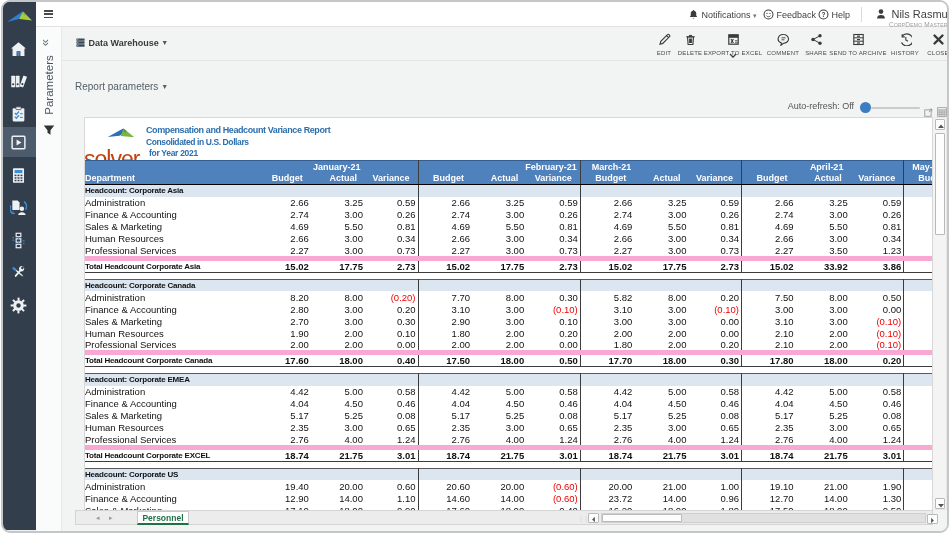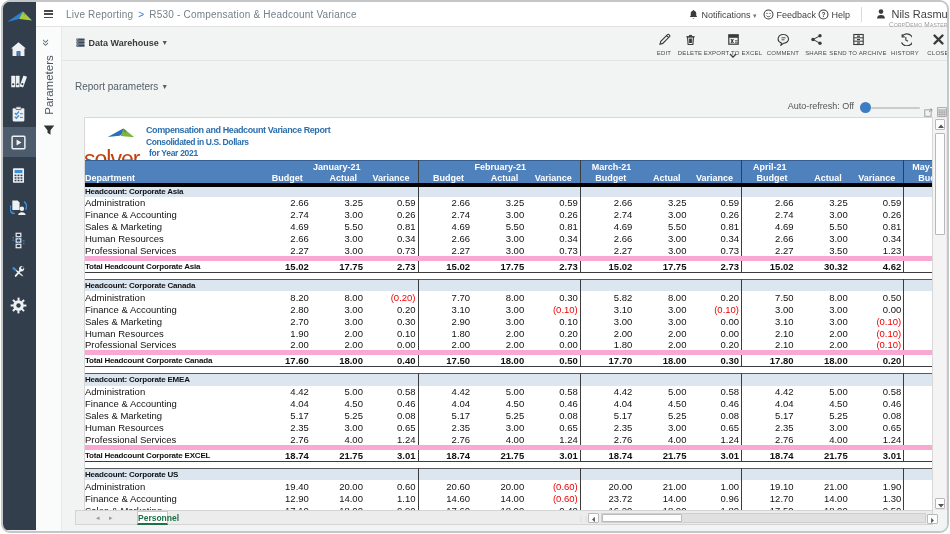--- a/index.html
+++ b/index.html
@@ -36,21 +36,21 @@
 #rlogo{position:absolute;left:-1px;top:28px;font-size:23px;color:#c2410c;letter-spacing:-1px}
 .rtitle{position:absolute;left:61px;color:#2c6fad;font-weight:bold}
 
 table{border-collapse:collapse;table-layout:fixed}
 #rt{position:absolute;left:-3px;top:42px;width:876px}
 #rt td{font-size:9.5px;height:12px;padding:0 3px 0 2px;overflow:hidden;white-space:nowrap;vertical-align:middle;color:#111}
 #rt td.n{text-align:right;padding-right:2px}
 #rt tr.hd2 td.n{padding-right:8px}
 #rt tr.hd td{background:#4f81bd;color:#fff;font-weight:bold;font-size:9px}
 #rt tr.hd1 td{border-top:1px solid #365f91}
-#rt tr.hd2 td{border-bottom:4px solid #000000}
+#rt tr.hd2 td{border-bottom:1px solid #000000}
 #rt td.gl{border-right:1px solid #3c3c3c}
 #rt tr.sect td{background:#dce6f1;font-weight:bold;border-top:1px solid #5a5a5a}
 #rt tr.sect td.first,#rt tr.tot td.first{font-size:8px;letter-spacing:-0.2px}
 #rt tr.tot td{font-weight:bold;border-top:5px solid #f9a8d4;border-bottom:1px solid #3c3c3c}
 #rt tr.gap td{height:7px;border:none}
 #rt td.red{color:#ee0000}
 #rt td.first{border-left:1px solid #3c3c3c}
 </style></head><body>
 <div id="app">
     <div id="win">
@@ -160,21 +160,20 @@
               <circle cx="8" cy="8" r="2.1" fill="#333e4c"></circle>
             </svg></div>
         </div>
       </div>
       <div id="nav">
 <div class="abs" style="left:8px;top:8px;width:9px;height:8px">
           <div style="height:1.5px;background:#4a4a4a"></div>
           <div style="margin-top:1.8px;height:1.5px;background:#4a4a4a"></div>
           <div style="margin-top:1.8px;height:1.5px;background:#4a4a4a"></div>
         </div>
-<div id="crumb">Live Reporting<b>&gt;</b>R530 - Compensation &amp; Headcount Variance</div>
 <div class="abs" style="left:652px;top:7px;font-size:9px;color:#3f3f3f;white-space:nowrap">
 <svg width="11" height="11" viewBox="0 0 16 16" style="vertical-align:-2px">
             <path d="M8 1.5 a1 1 0 0 1 1 1 c2 .5 3 2 3 4 v3 l1.4 2 H2.6 L4 9.5 v-3 c0-2 1-3.5 3-4 a1 1 0 0 1 1-1 Z M6.7 13 a1.4 1.4 0 0 0 2.6 0 Z" fill="#3c3c3c"></path>
           </svg>
  Notifications <span style="color:#777;font-size:7px">▾</span></div>
 <div class="abs" style="left:727px;top:7px;font-size:9px;color:#3f3f3f;white-space:nowrap">
 <svg width="11" height="11" viewBox="0 0 16 16" style="vertical-align:-2px">
             <circle cx="8" cy="8" r="6.5" fill="none" stroke="#3c3c3c" stroke-width="1.5"></circle>
             <circle cx="5.8" cy="6.3" r="1" fill="#3c3c3c"></circle>
             <circle cx="10.2" cy="6.3" r="1" fill="#3c3c3c"></circle>
@@ -291,23 +290,23 @@
               <col style="width:53px">
               <col style="width:54px">
               <col style="width:54px">
               <col style="width:54px">
               <col style="width:54px">
             </colgroup>
             <tbody>
               <tr class="hd hd1">
                 <td class="first"></td>
                 <td colspan="3" class="gl" style="text-align:center">January-21</td>
-                <td colspan="3" class="gl" style="text-align:center;padding-left:5px">February-21</td>
+                <td colspan="3" class="gl" style="text-align:right;padding-left:5px">February-21</td>
                 <td colspan="3" class="gl" style="text-align:left;padding-left:11px">March-21</td>
-                <td colspan="3" class="gl" style="text-align:left;padding-left:11px">April-21</td>
+                <td colspan="3" class="gl" style="text-align:center;padding-left:11px">April-21</td>
                 <td style="padding-left:8px">May-</td>
               </tr>
               <tr class="hd hd2">
                 <td class="first">Department</td>
                 <td class="n">Budget</td>
                 <td class="n">Actual</td>
                 <td class="n gl">Variance</td>
                 <td class="n">Budget</td>
                 <td class="n">Actual</td>
                 <td class="n gl">Variance</td>
@@ -420,22 +419,22 @@
                 <td class="n">15.02</td>
                 <td class="n">17.75</td>
                 <td class="n gl">2.73</td>
                 <td class="n">15.02</td>
                 <td class="n">17.75</td>
                 <td class="n gl">2.73</td>
                 <td class="n">15.02</td>
                 <td class="n">17.75</td>
                 <td class="n gl">2.73</td>
                 <td class="n">15.02</td>
-                <td class="n">30.32</td>
-                <td class="n gl">4.62</td>
+                <td class="n">33.92</td>
+                <td class="n gl">3.86</td>
                 <td></td>
               </tr>
               <tr class="gap">
                 <td></td>
                 <td></td>
                 <td></td>
                 <td></td>
                 <td></td>
                 <td></td>
                 <td></td>
@@ -795,21 +794,21 @@
 <div class="sbtn" style="left:1px;top:15px;width:10px;height:102px"></div>
 <div class="sbtn" style="left:1px;top:380px;width:10px;height:11px">
             <svg width="10" height="11" viewBox="0 0 10 11">
               <path d="M2 4 L5 7.5 L8 4 Z" fill="#555"></path>
             </svg>
           </div>
 </div>
         <div id="tabbar">
 <div class="abs" style="left:20px;top:3px;color:#9a9a9a;font-size:7px">◂</div>
 <div class="abs" style="left:33px;top:3px;color:#9a9a9a;font-size:7px">▸</div>
-<div class="abs" style="left:61px;top:0px;width:31px;height:14px;background:#fff;border:1px solid #c9c9c9;border-bottom:2px solid #1e7145;text-align:center;font-size:8.5px;font-weight:bold;color:#1e7145;line-height:12px">Personnel</div>
+<div class="abs" style="left:61px;top:0px;width:52px;height:14px;background:#fff;border:1px solid #c9c9c9;border-bottom:2px solid #1e7145;text-align:center;font-size:8.5px;font-weight:bold;color:#1e7145;line-height:12px">Personnel</div>
 <div class="abs" style="left:502px;top:4px;color:#b5b5b5;font-size:6px;letter-spacing:-1px">⋮⋮</div>
 <div class="sbtn" style="left:512px;top:1.5px;width:11px;height:10.5px;text-align:center">
             <svg width="9" height="9" viewBox="0 0 10 10">
               <path d="M6.5 2 L3.5 5 L6.5 8 Z" fill="#555"></path>
             </svg>
           </div>
 <div class="abs" style="left:525px;top:1.5px;width:325px;height:10.5px;background:#e0e0e0;border:1px solid #cfcfcf"></div>
 <div class="sbtn" style="left:526px;top:2.5px;width:80px;height:8.5px"></div>
 <div class="sbtn" style="left:851px;top:2.5px;width:11px;height:10.5px;text-align:center">
             <svg width="9" height="9" viewBox="0 0 10 10">

